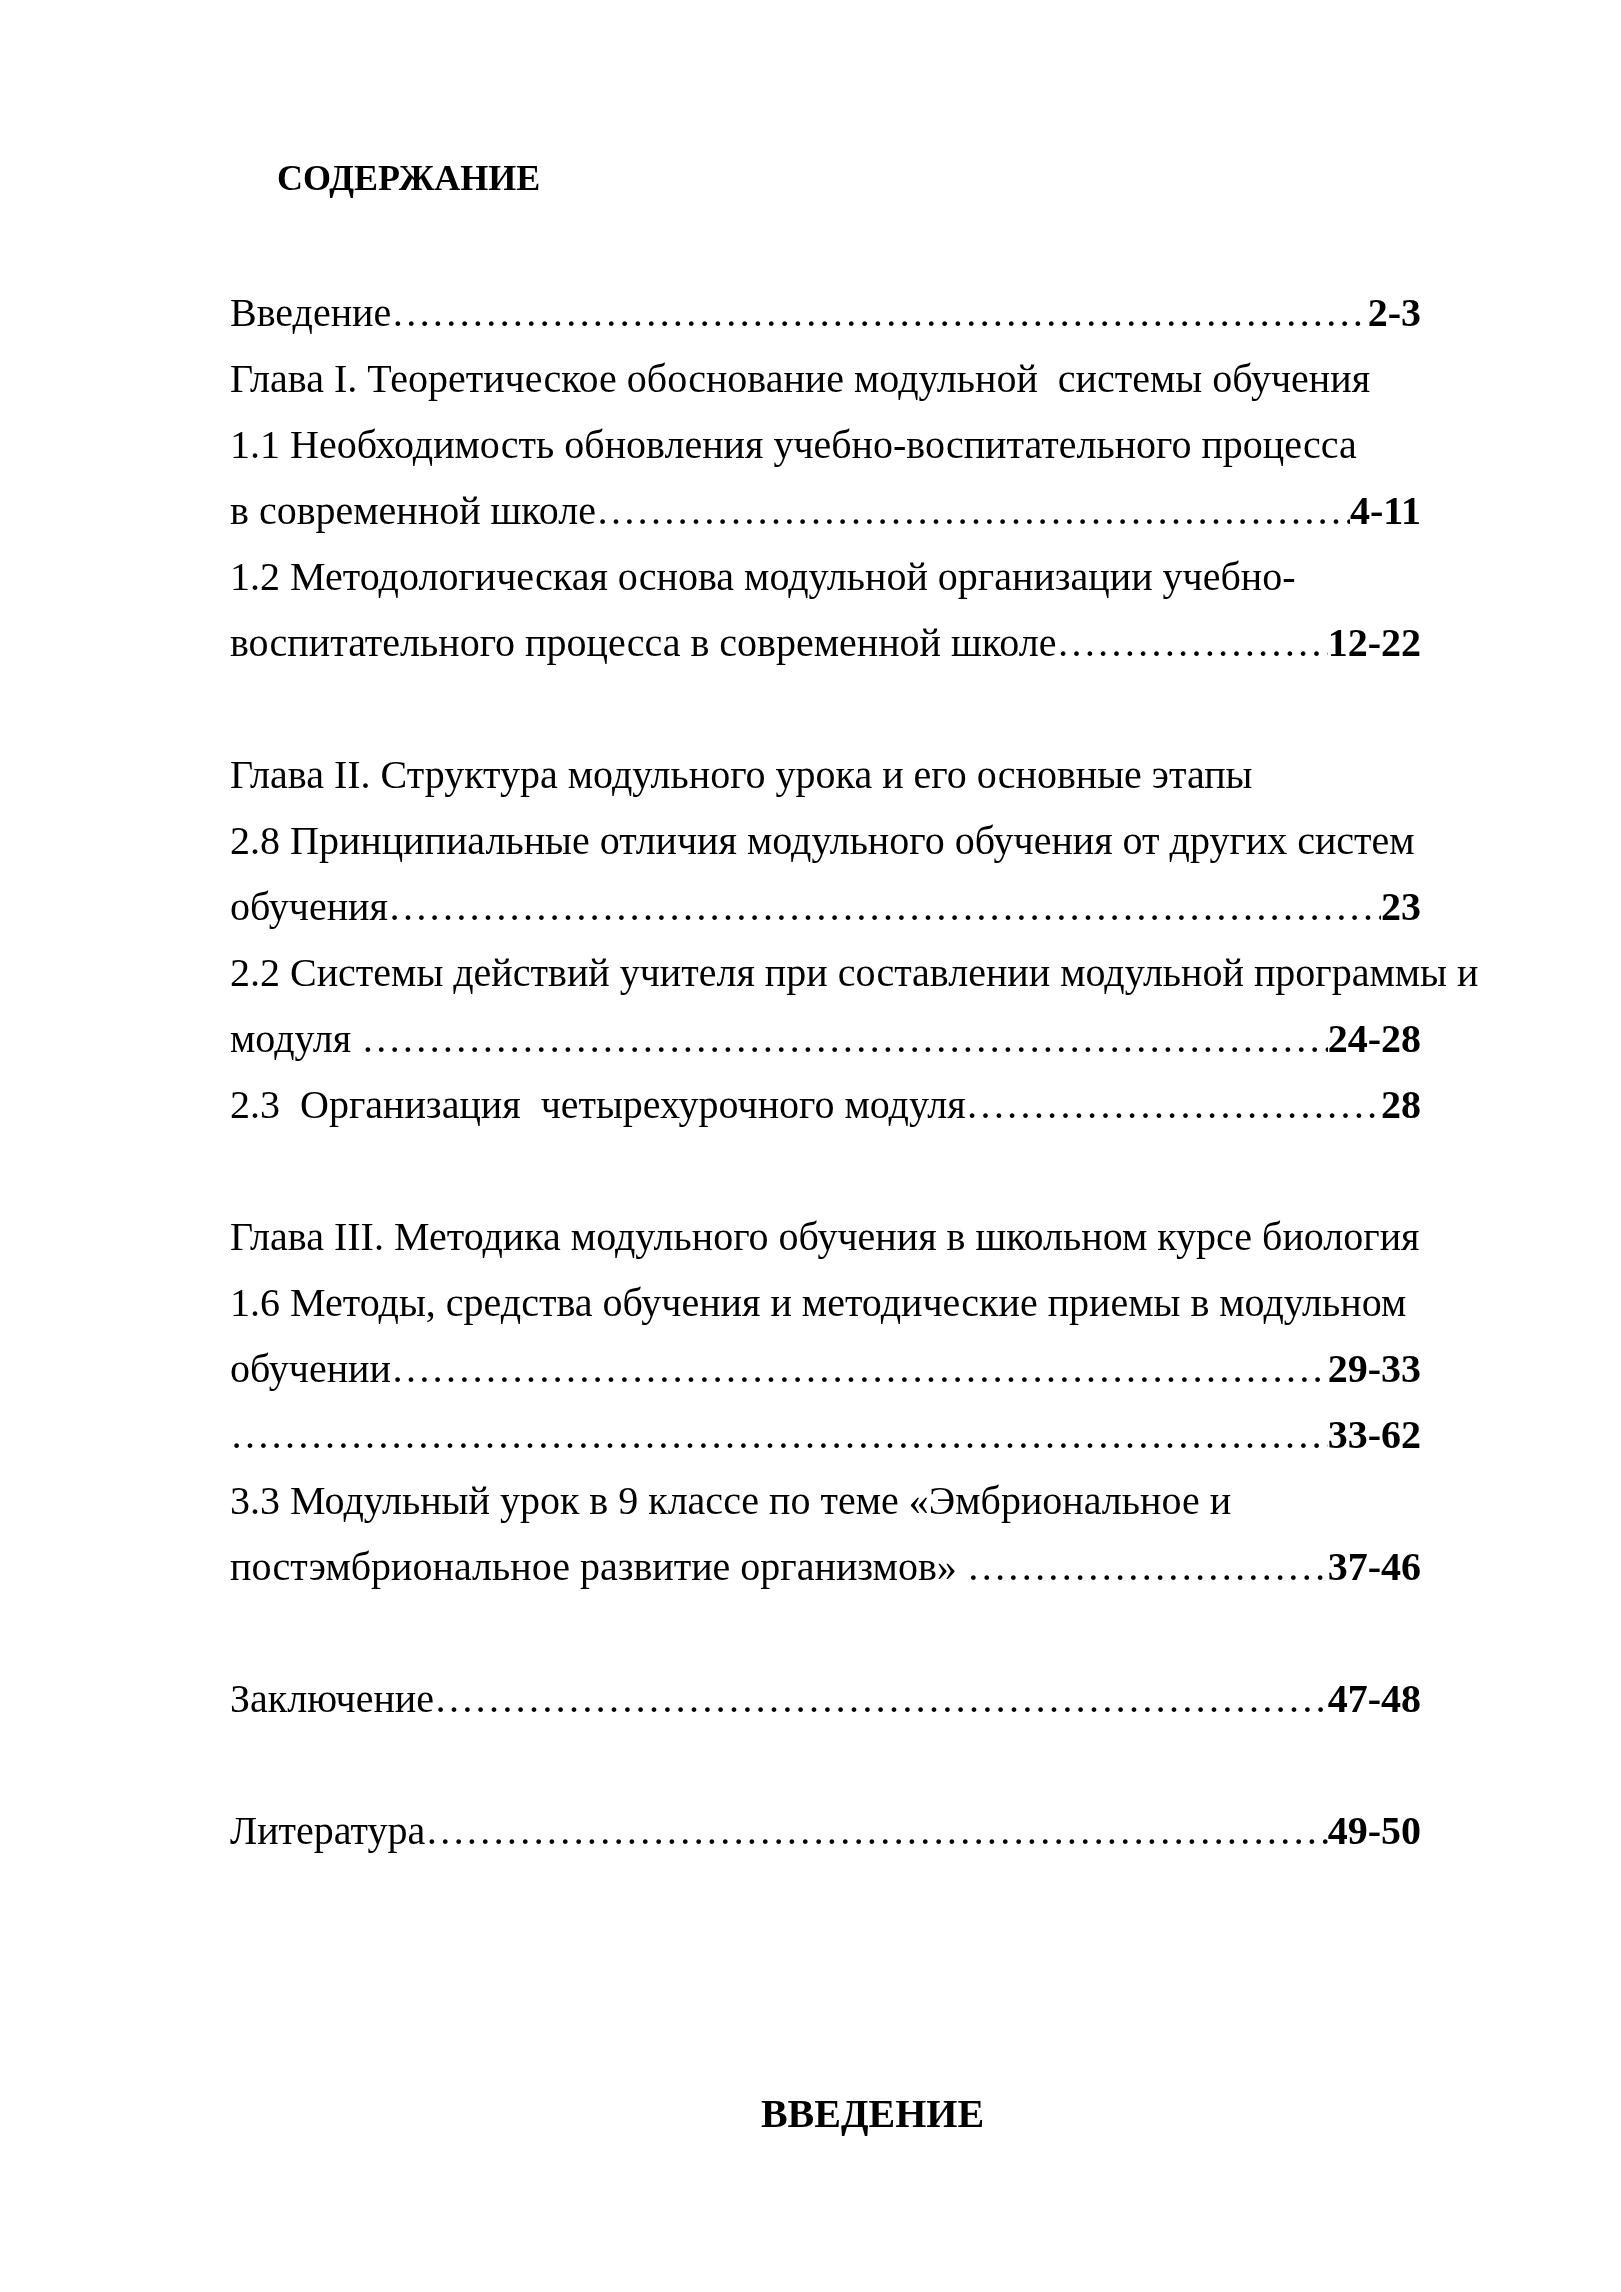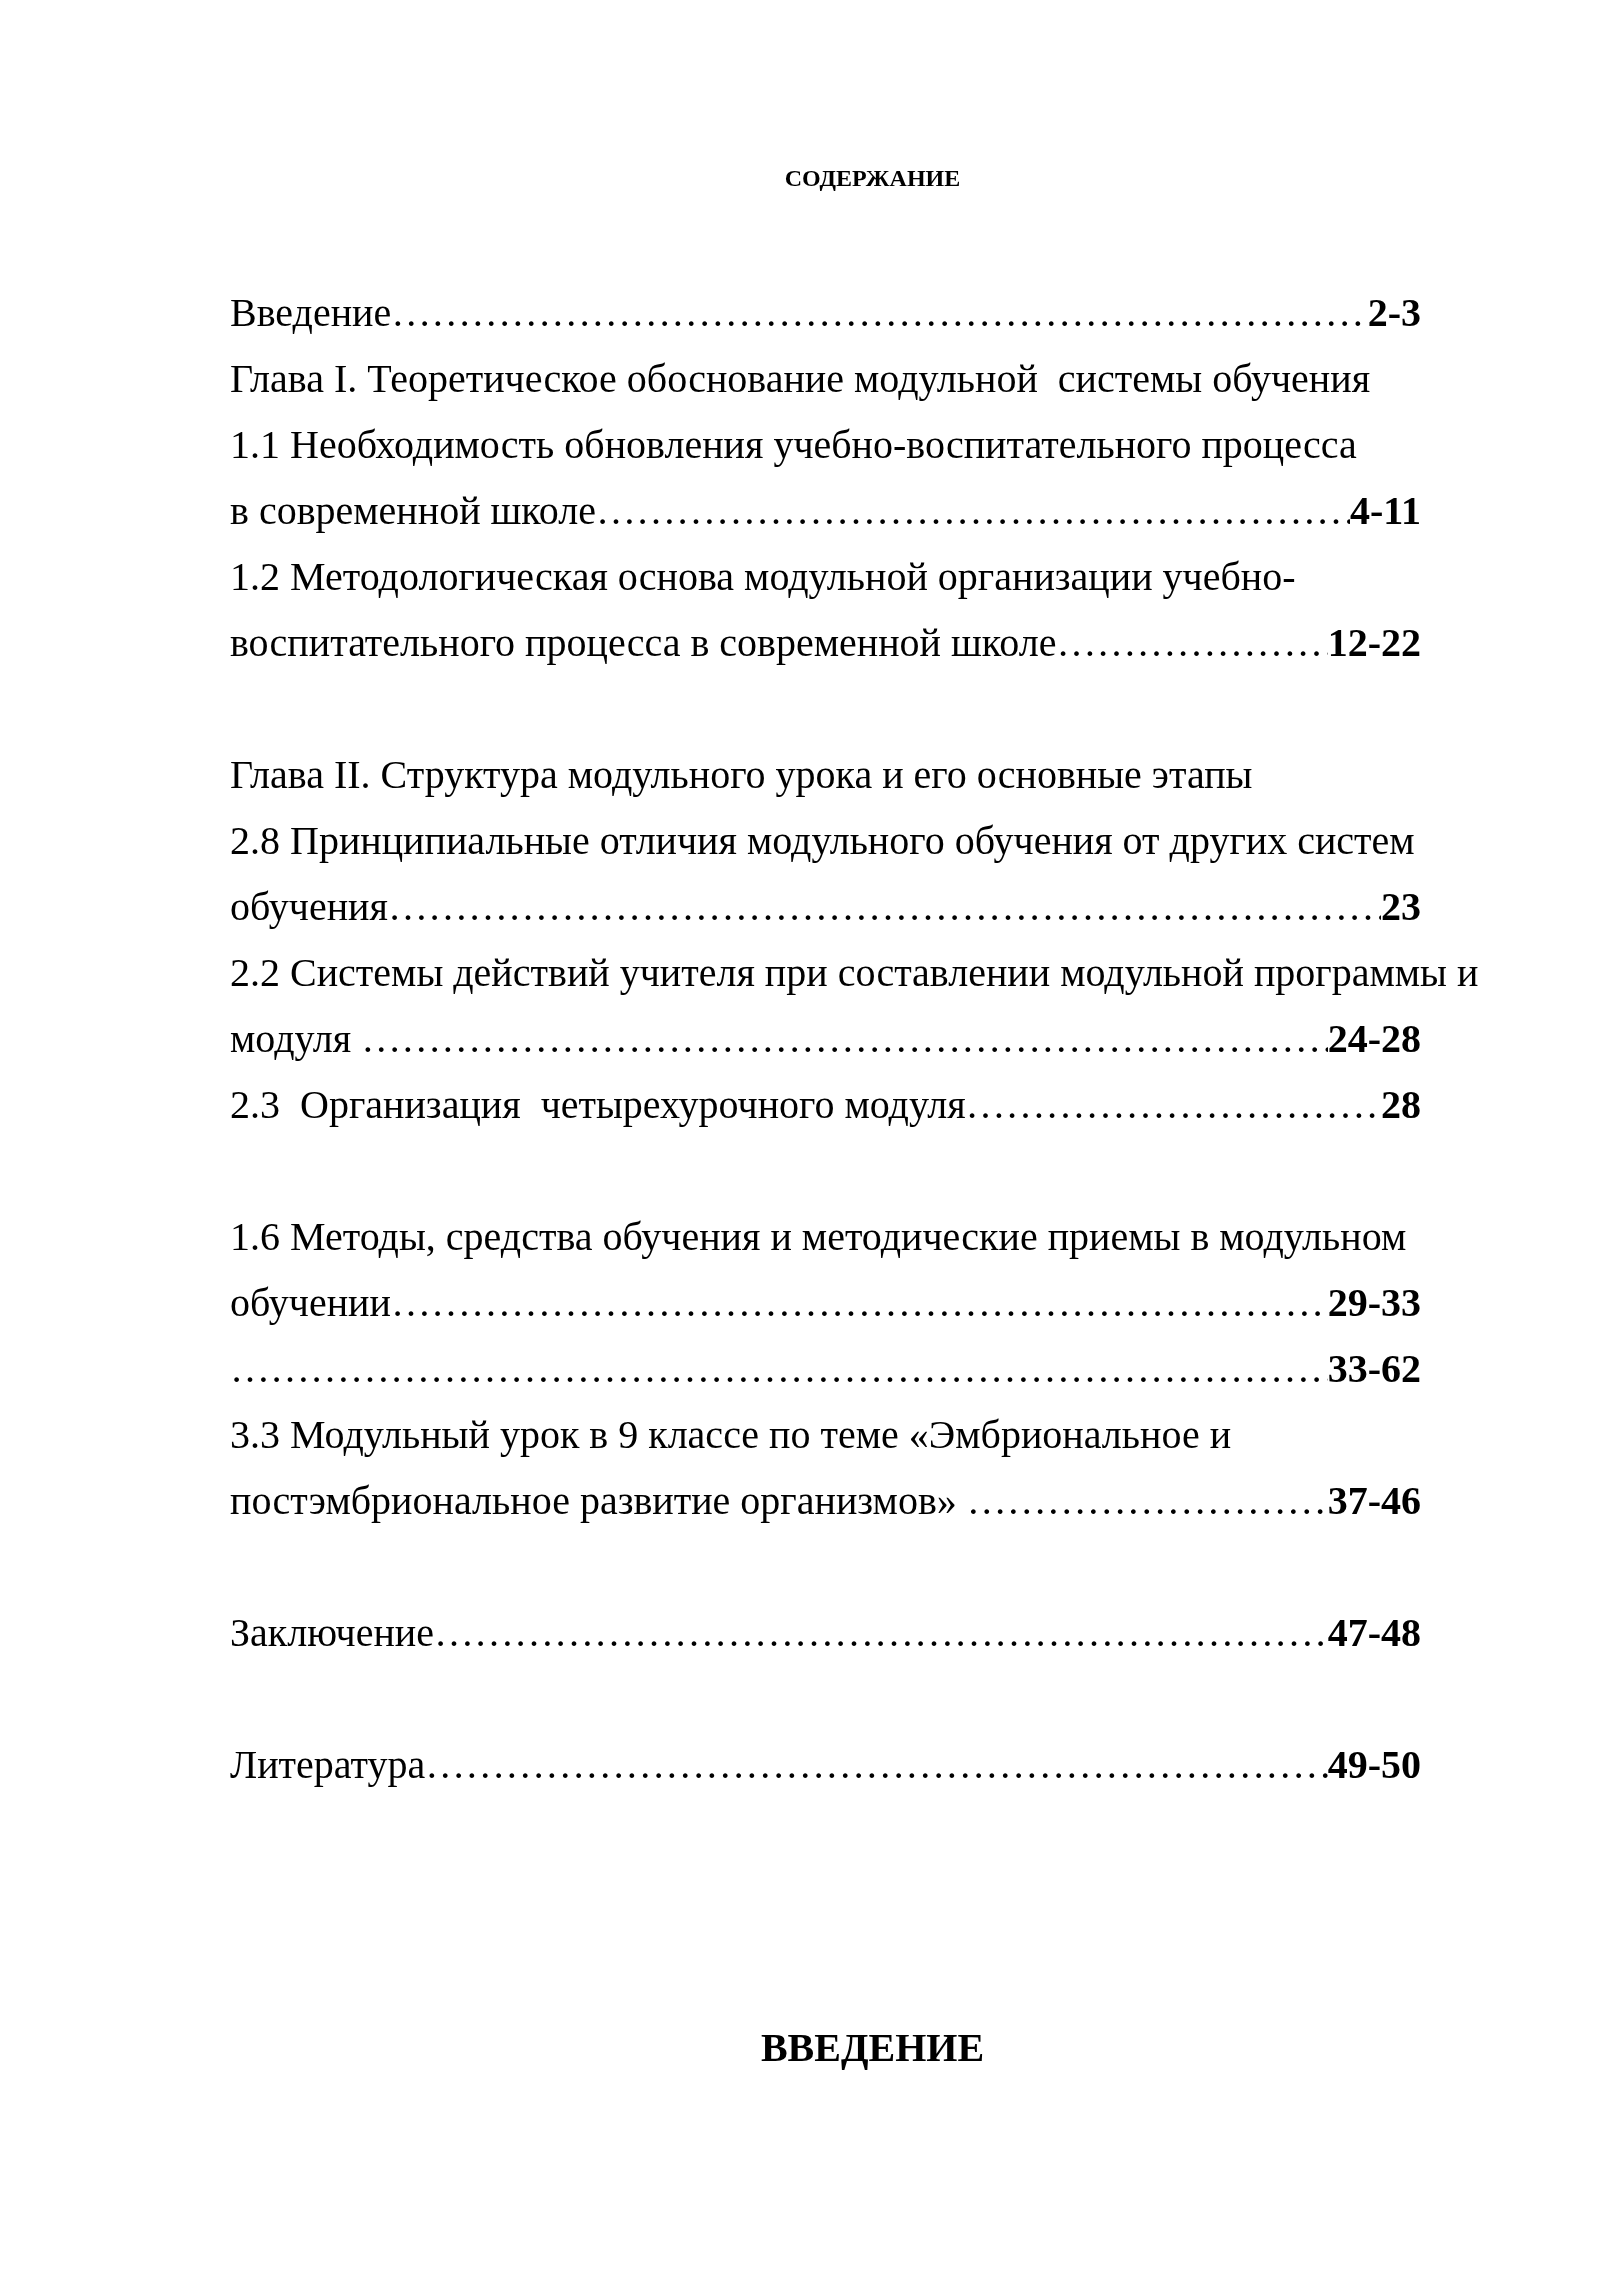--- a/index.html
+++ b/index.html
@@ -17,23 +17,22 @@
     font-size: 40px;
     line-height: 66px;
     overflow: hidden;
   }
   .content {
     margin-left: 230px;
     width: 1191px;
     padding-top: 145px;
   }
   .doc-title {
-    font-size: 24px;
+    font-size: 36px;
     font-weight: bold;
-    text-align: center;
     position: relative;
     left: 47px;
     margin: 0 0 69px 0;
     line-height: 66px;
   }
   .toc {
     width: 100%;
   }
   .toc-line {
     display: flex;
@@ -124,20 +123,23 @@
           <span class="toc-leader"><span class="toc-dots">………………………………………………………………………………………………………………………………………………………………………………………</span></span>
           <span class="toc-pages">24-28</span>
         </div>
         <div class="toc-line">
           <span class="toc-label">2.3  Организация  четырехурочного модуля</span>
           <span class="toc-leader"><span class="toc-dots">………………………………………………………………………………………………………………………………………………………………………………………</span></span>
           <span class="toc-pages">28</span>
         </div>
         <div class="toc-spacer"></div>
         <div class="toc-line">
+          <span class="toc-label">Глава III. Методика модульного обучения в школьном курсе биология</span>
+        </div>
+        <div class="toc-line">
           <span class="toc-label">1.6 Методы, средства обучения и методические приемы в модульном</span>
         </div>
         <div class="toc-line">
           <span class="toc-label">обучении</span>
           <span class="toc-leader"><span class="toc-dots">………………………………………………………………………………………………………………………………………………………………………………………</span></span>
           <span class="toc-pages">29-33</span>
         </div>
         <div class="toc-line">
           <span class="toc-leader"><span class="toc-dots">………………………………………………………………………………………………………………………………………………………………………………………</span></span>
           <span class="toc-pages">33-62</span>

